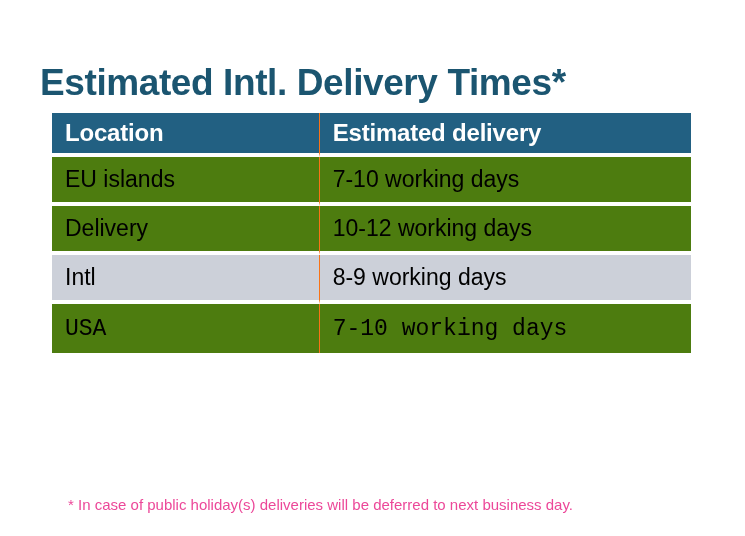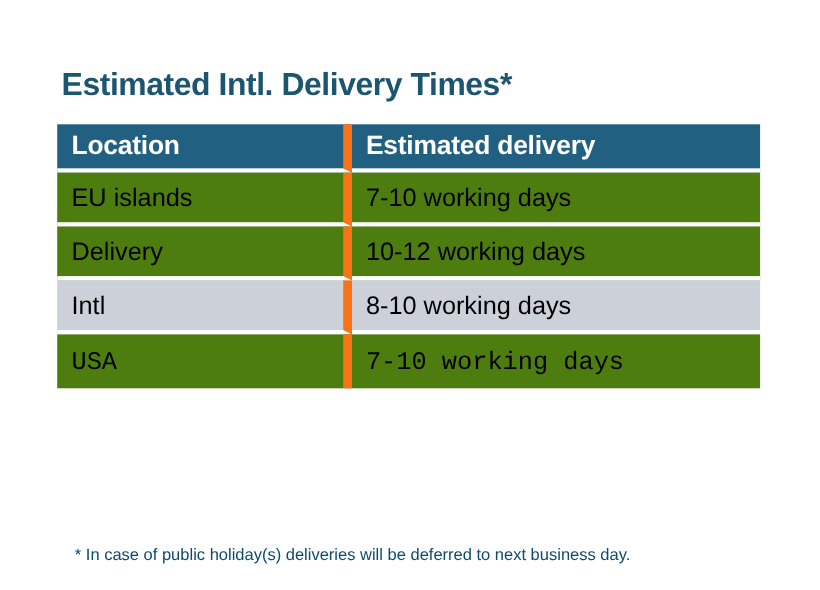--- a/index.html
+++ b/index.html
@@ -10,23 +10,23 @@
     width: 745px;
     height: 536px;
     background: #ffffff;
     font-family: "Liberation Sans", sans-serif;
     overflow: hidden;
     position: relative;
   }
 
   #page-title {
     position: absolute;
-    left: 56px;
+    left: 40px;
     top: 36px;
-    font-size: 29px;
+    font-size: 37px;
     font-weight: 700;
     letter-spacing: -0.4px;
     color: #1b5570;
     line-height: 44px;
     white-space: nowrap;
   }
 
   #delivery-table {
     position: absolute;
     left: 52px;
@@ -47,21 +47,21 @@
     vertical-align: middle;
     font-size: 23px;
     font-weight: 400;
     color: #000000;
     border-bottom: 4px solid #ffffff;
     box-sizing: border-box;
   }
 
   #delivery-table .col-location {
     width: 266px;
-    border-right: 8px solid #f97316;
+    border-right: 1px solid #f97316;
   }
 
   #delivery-table .col-delivery {
     width: 369px;
   }
 
   #delivery-table thead tr {
     height: 44px;
   }
 
@@ -84,21 +84,21 @@
   #delivery-table tbody tr:last-child td {
     border-bottom: none;
     font-family: Liberation Mono, monospace;
   }
 
   #footnote {
     position: absolute;
     left: 68px;
     top: 481px;
     font-size: 15px;
-    color: #0c4a6e;
+    color: #ec4899;
     white-space: nowrap;
   }
 </style>
 </head>
 <body>
 
 <h1 id="page-title">Estimated Intl. Delivery Times*</h1>
 
 <table id="delivery-table">
   <thead>
@@ -111,21 +111,21 @@
       <tr class="row-even">
         <td class="col-location">EU islands</td>
         <td class="col-delivery">7-10 working days</td>
       </tr>
       <tr class="row-even">
         <td class="col-location">Delivery</td>
         <td class="col-delivery">10-12 working days</td>
       </tr>
       <tr class="row-odd">
         <td class="col-location">Intl</td>
-        <td class="col-delivery">8-10 working days</td>
+        <td class="col-delivery">8-9 working days</td>
       </tr>
       <tr class="row-even">
         <td class="col-location">USA</td>
         <td class="col-delivery">7-10 working days</td>
       </tr>
     </tbody>
 </table>
 
 <p id="footnote">* In case of public holiday(s) deliveries will be deferred to next business day.</p>
 

